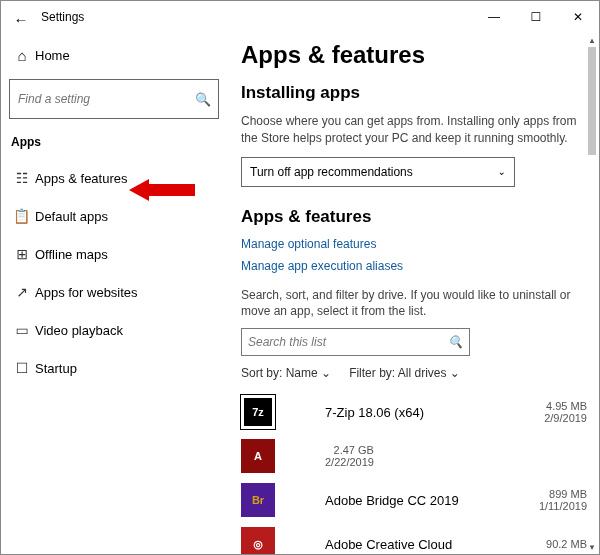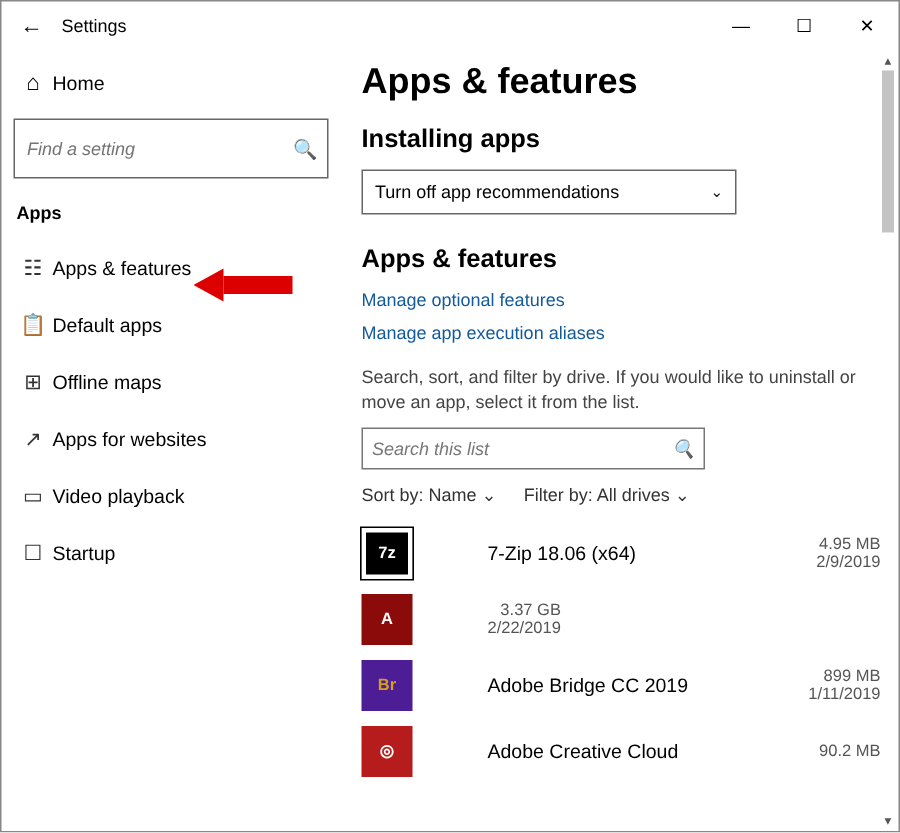--- a/index.html
+++ b/index.html
@@ -44,21 +44,21 @@
   }
   .navitem .ic { width:26px; text-align:center; color:#333; font-size:14px; }
   .main {
     flex:1; padding:8px 12px 0 12px;
     overflow:hidden; position:relative;
   }
   h1 { font-size:24px; font-weight:600; margin:0 0 14px 0; }
   h2 { font-size:17px; font-weight:600; margin:0 0 10px 0; }
   .subt { color:#444; font-size:12px; line-height:1.4; margin-bottom:10px; }
   .dropdown {
-    border:1px solid #666; width:250px; height:30px;
+    border:1px solid #666; width:274px; height:30px;
     display:flex; align-items:center; padding:0 8px;
     font-size:12px; margin-bottom:20px;
   }
   .dropdown .chev { margin-left:auto; font-size:10px; }
   .linky { color:#125a9c; font-size:12px; margin:8px 0; }
   .subt2 { color:#444; font-size:12px; line-height:1.4; margin:14px 0 8px 0; }
   .searchlist {
     border:1px solid #777; height:28px; width:229px;
     display:flex; align-items:center; padding:0 6px; font-size:12px;
     color:#777; font-style:italic; margin-bottom:10px;
@@ -153,20 +153,21 @@
       <div class="navitem">
         <span class="ic">☐</span>
         <span>Startup</span>
       </div>
     </div>
 
     <div class="main">
       <h1>Apps &amp; features</h1>
 
       <h2>Installing apps</h2>
+      <div class="subt">Choose where you can get apps from. Installing only apps from the Store helps protect your PC and keep it running smoothly.</div>
       <div class="dropdown">
         <span>Turn off app recommendations</span>
         <span class="chev">⌄</span>
       </div>
 
       <h2>Apps &amp; features</h2>
       <div class="linky">Manage optional features</div>
       <div class="linky">Manage app execution aliases</div>
       <div class="subt2">Search, sort, and filter by drive. If you would like to uninstall or move an app, select it from the list.</div>
 
@@ -193,21 +194,21 @@
           <div class="appicon ic7z">7z</div>
           <div class="appname">7-Zip 18.06 (x64)</div>
           <div class="appmeta">
             <span class="size">4.95 MB</span>
             <span>2/9/2019</span>
           </div>
         </div>
         <div class="appitem">
           <div class="appicon icA">A</div>
           <div class="appmeta">
-            <span class="size">3.37 GB</span>
+            <span class="size">2.47 GB</span>
             <span>2/22/2019</span>
           </div>
         </div>
         <div class="appitem">
           <div class="appicon icBr">Br</div>
           <div class="appname">Adobe Bridge CC 2019</div>
           <div class="appmeta">
             <span class="size">899 MB</span>
             <span>1/11/2019</span>
           </div>

